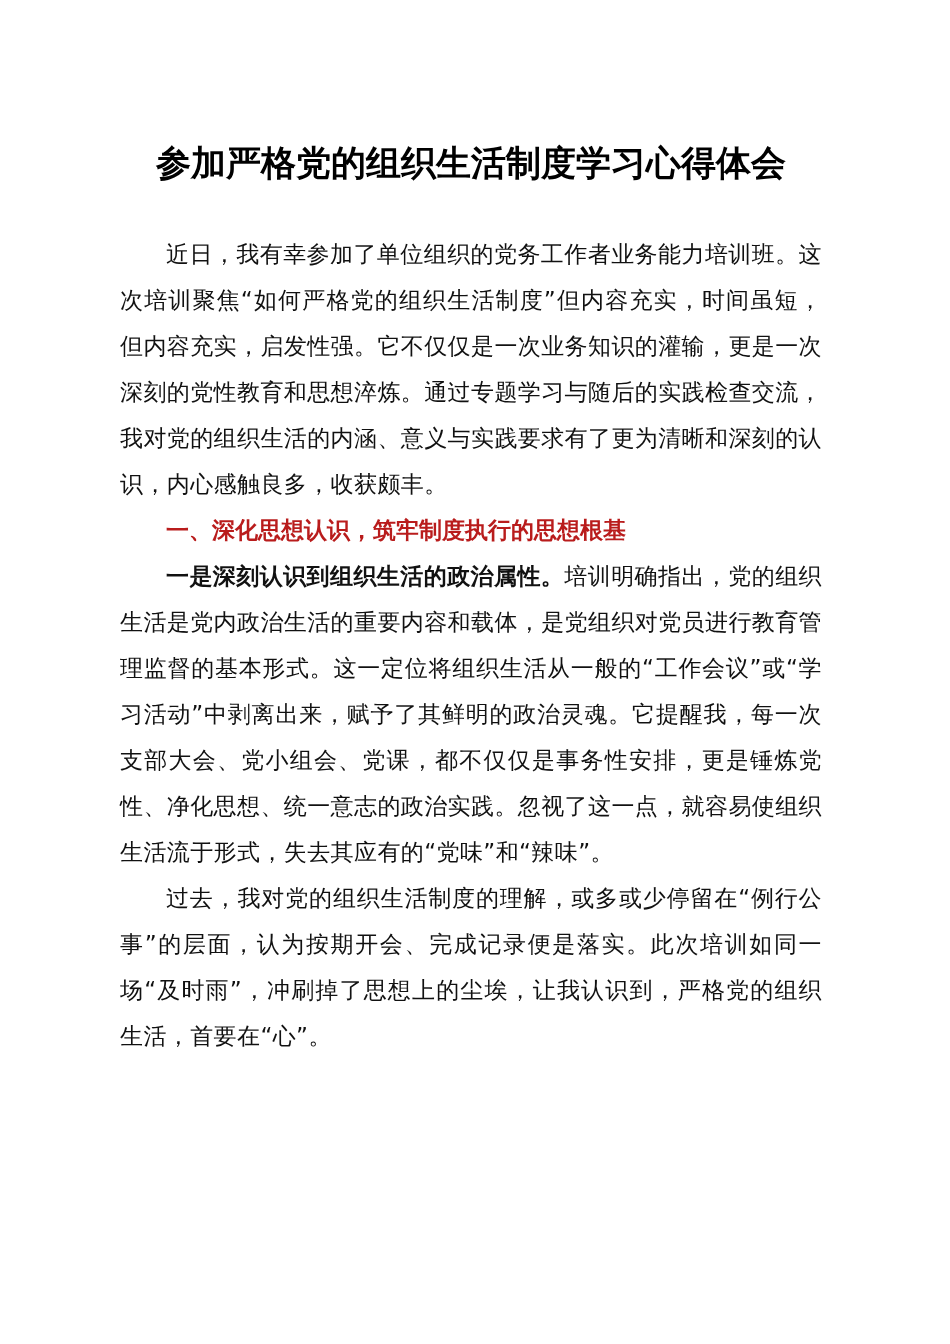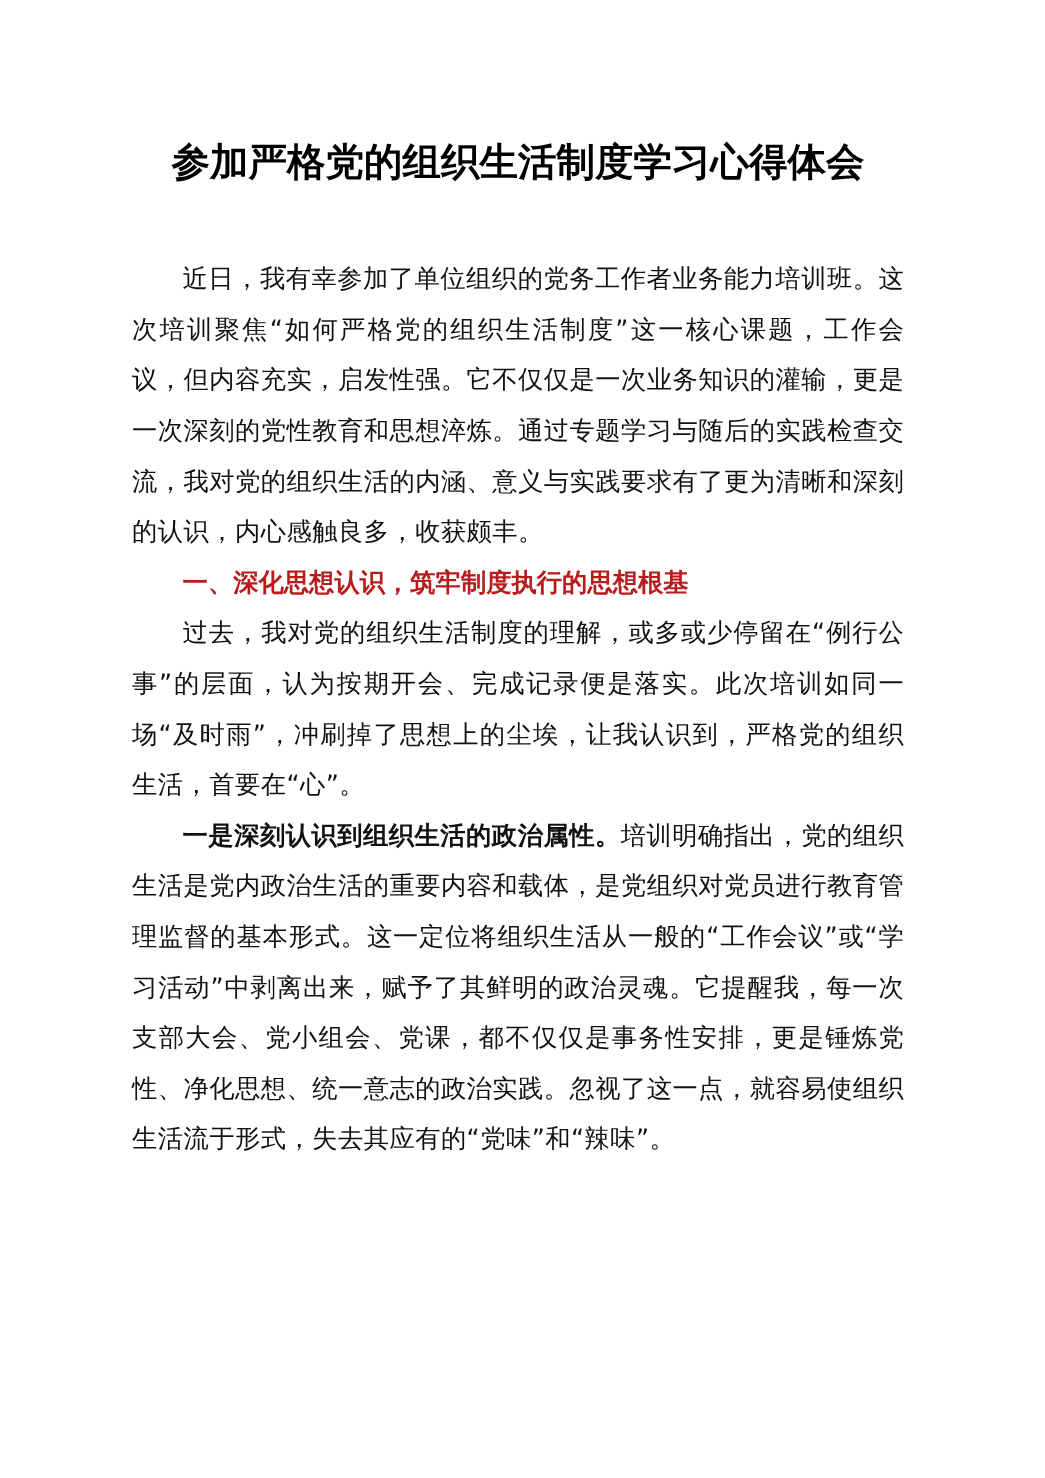--- a/index.html
+++ b/index.html
@@ -15,21 +15,21 @@
       color: #111111;
     }
     .page {
       position: absolute;
       left: 120px;
       top: 0;
       width: 702px;
     }
     .title {
       position: absolute;
-      top: 124px;
+      top: 139px;
       left: 0;
       width: 702px;
       text-align: center;
       font-family: "DejaVu Serif", "Liberation Serif", serif;
       font-weight: bold;
       font-size: 35px;
       line-height: 48px;
       letter-spacing: 0px;
       margin: 0;
       color: #000;
@@ -65,18 +65,18 @@
       font-weight: bold;
     }
   </style>
 </head>
 <body>
 
 <div class="page">
   <h1 class="title">参加严格党的组织生活制度学习心得体会</h1>
 
   <div class="body">
-    <p class="para">近日，我有幸参加了单位组织的党务工作者业务能力培训班。这次培训聚焦“如何严格党的组织生活制度”这一核心课题，工作会议，但内容充实，启发性强。它不仅仅是一次业务知识的灌输，更是一次深刻的党性教育和思想淬炼。通过专题学习与随后的实践检查交流，我对党的组织生活的内涵、意义与实践要求有了更为清晰和深刻的认识，内心感触良多，收获颇丰。</p>
+    <p class="para">近日，我有幸参加了单位组织的党务工作者业务能力培训班。这次培训聚焦“如何严格党的组织生活制度”但内容充实，时间虽短，但内容充实，启发性强。它不仅仅是一次业务知识的灌输，更是一次深刻的党性教育和思想淬炼。通过专题学习与随后的实践检查交流，我对党的组织生活的内涵、意义与实践要求有了更为清晰和深刻的认识，内心感触良多，收获颇丰。</p>
     <p class="heading">一、深化思想认识，筑牢制度执行的思想根基</p>
+    <p class="para"><span class="lead">一是深刻认识到组织生活的政治属性。</span><span>培训明确指出，党的组织生活是党内政治生活的重要内容和载体，是党组织对党员进行教育管理监督的基本形式。这一定位将组织生活从一般的“工作会议”或“学习活动”中剥离出来，赋予了其鲜明的政治灵魂。它提醒我，每一次支部大会、党小组会、党课，都不仅仅是事务性安排，更是锤炼党性、净化思想、统一意志的政治实践。忽视了这一点，就容易使组织生活流于形式，失去其应有的“党味”和“辣味”。</span></p>
     <p class="para">过去，我对党的组织生活制度的理解，或多或少停留在“例行公事”的层面，认为按期开会、完成记录便是落实。此次培训如同一场“及时雨”，冲刷掉了思想上的尘埃，让我认识到，严格党的组织生活，首要在“心”。</p>
-    <p class="para"><span class="lead">一是深刻认识到组织生活的政治属性。</span><span>培训明确指出，党的组织生活是党内政治生活的重要内容和载体，是党组织对党员进行教育管理监督的基本形式。这一定位将组织生活从一般的“工作会议”或“学习活动”中剥离出来，赋予了其鲜明的政治灵魂。它提醒我，每一次支部大会、党小组会、党课，都不仅仅是事务性安排，更是锤炼党性、净化思想、统一意志的政治实践。忽视了这一点，就容易使组织生活流于形式，失去其应有的“党味”和“辣味”。</span></p>
   </div>
 </div>
 
 </body></html>

